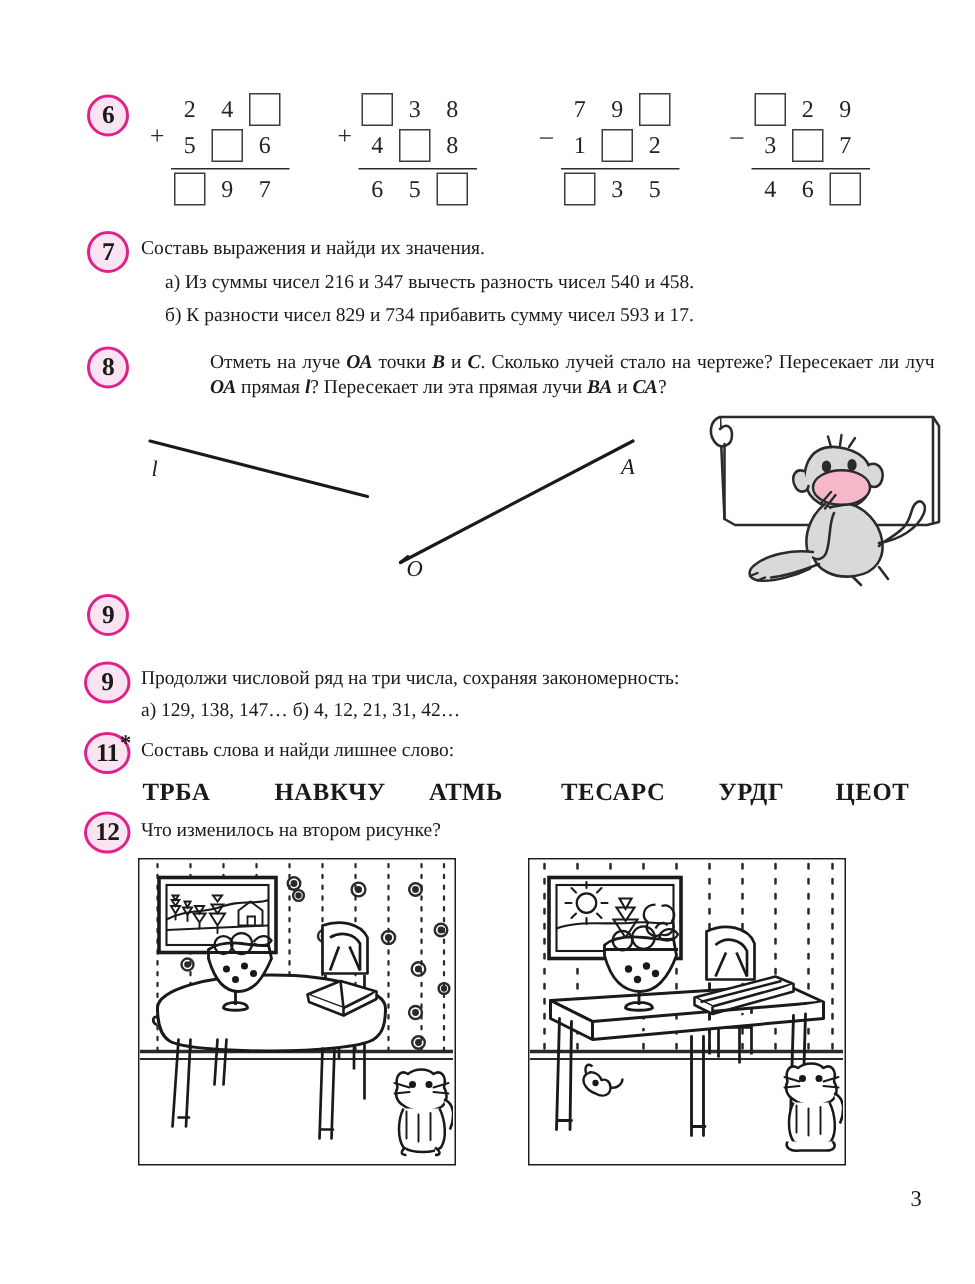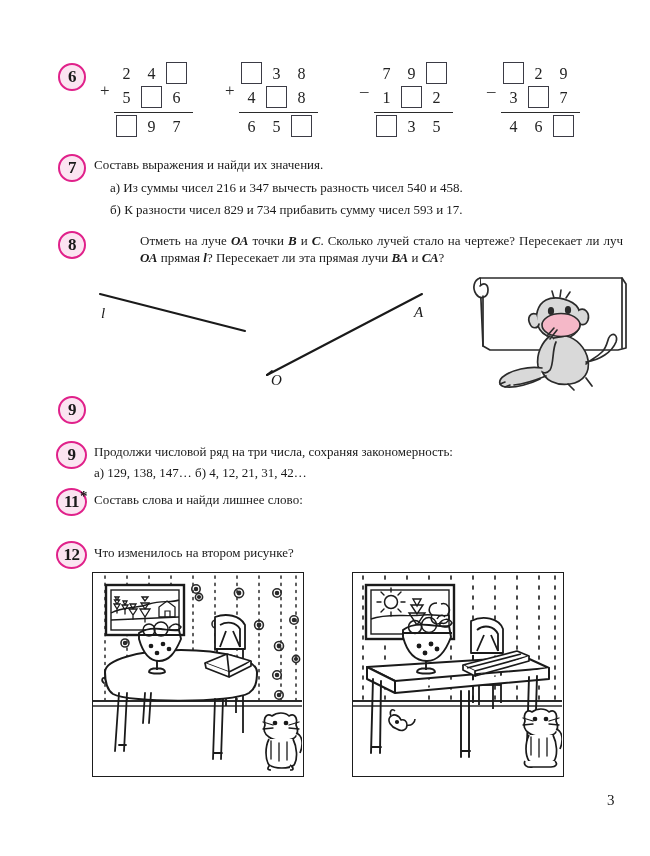--- a/index.html
+++ b/index.html
@@ -309,20 +309,28 @@
   <div class="num-circle wide" style="left:56px; top:441px;">9</div>
   <div class="task-text" style="left:94px; top:444px; width:524px;">Продолжи числовой ряд на три числа, сохраняя закономерность:</div>
   <div class="task-text" style="left:94px; top:465px; width:524px;">а) 129, 138, 147…   б) 4, 12, 21, 31, 42…</div>
 
   <div class="num-circle wide" style="left:56px; top:488px;justify-content:center;">
     <span>11</span>
     <span class="star">*</span>
   </div>
   <div class="task-text" style="left:94px; top:492px; width:524px;">Составь слова и найди лишнее слово:</div>
 
+  <div class="word-row" style="left:95px; top:518px; width:520px;">
+    <span class="w" style="width:88px">ТРБА</span>
+    <span class="w" style="width:103px">НАВКЧУ</span>
+    <span class="w" style="width:88px">АТМЬ</span>
+    <span class="w" style="width:105px">ТЕСАРС</span>
+    <span class="w" style="width:78px">УРДГ</span>
+    <span class="w">ЦЕОТ</span>
+  </div>
 
   <div class="num-circle wide" style="left:56px; top:541px;">12</div>
   <div class="task-text" style="left:94px; top:545px; width:524px;">Что изменилось на втором рисунке?</div>
 
   <div class="pic-frame" style="left:92px; top:572px; width:212px; height:205px;">
     <svg width="209" height="202" viewBox="0 0 209 202">
       <rect x="0" y="0" width="209" height="202" fill="#ffffff"></rect>
 
       <g stroke="#2a2a2a" stroke-width="1.5" stroke-linecap="round" stroke-dasharray="2.2 5">
         <line x1="12" y1="3" x2="12" y2="128"></line>

